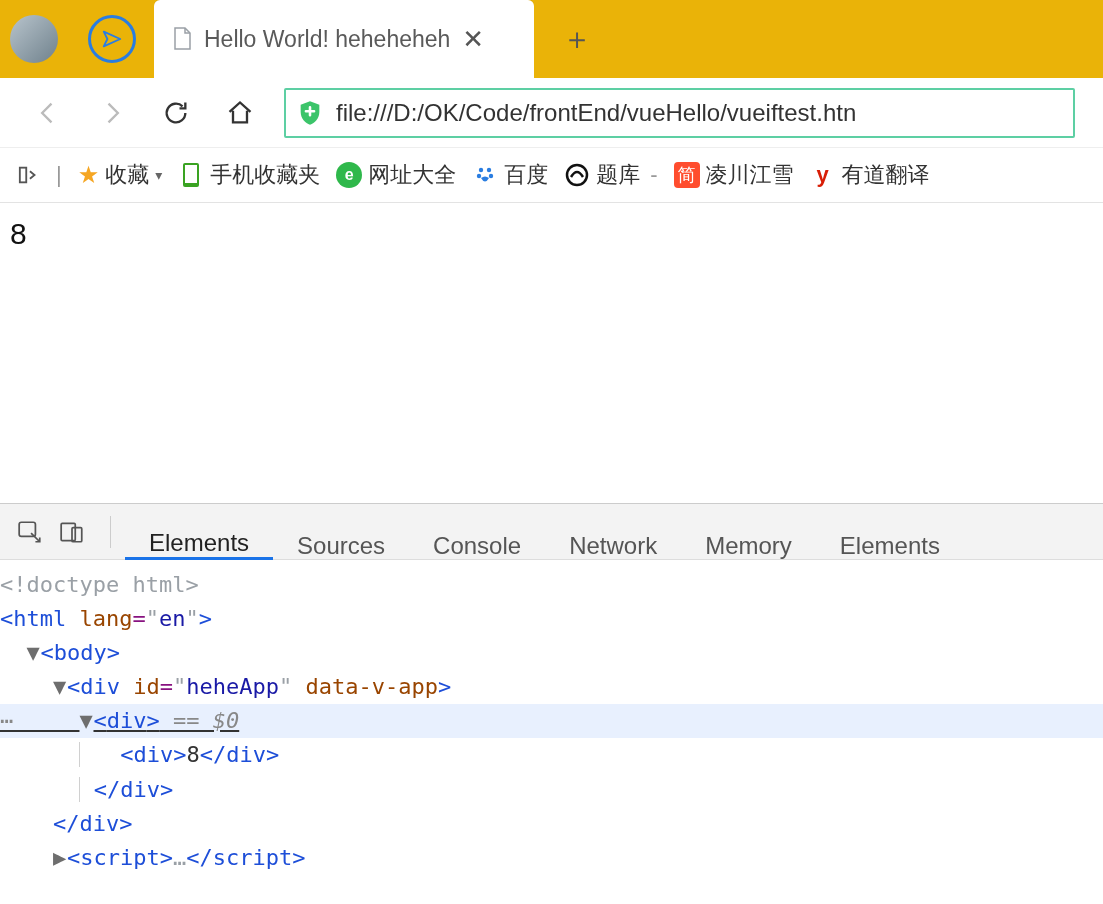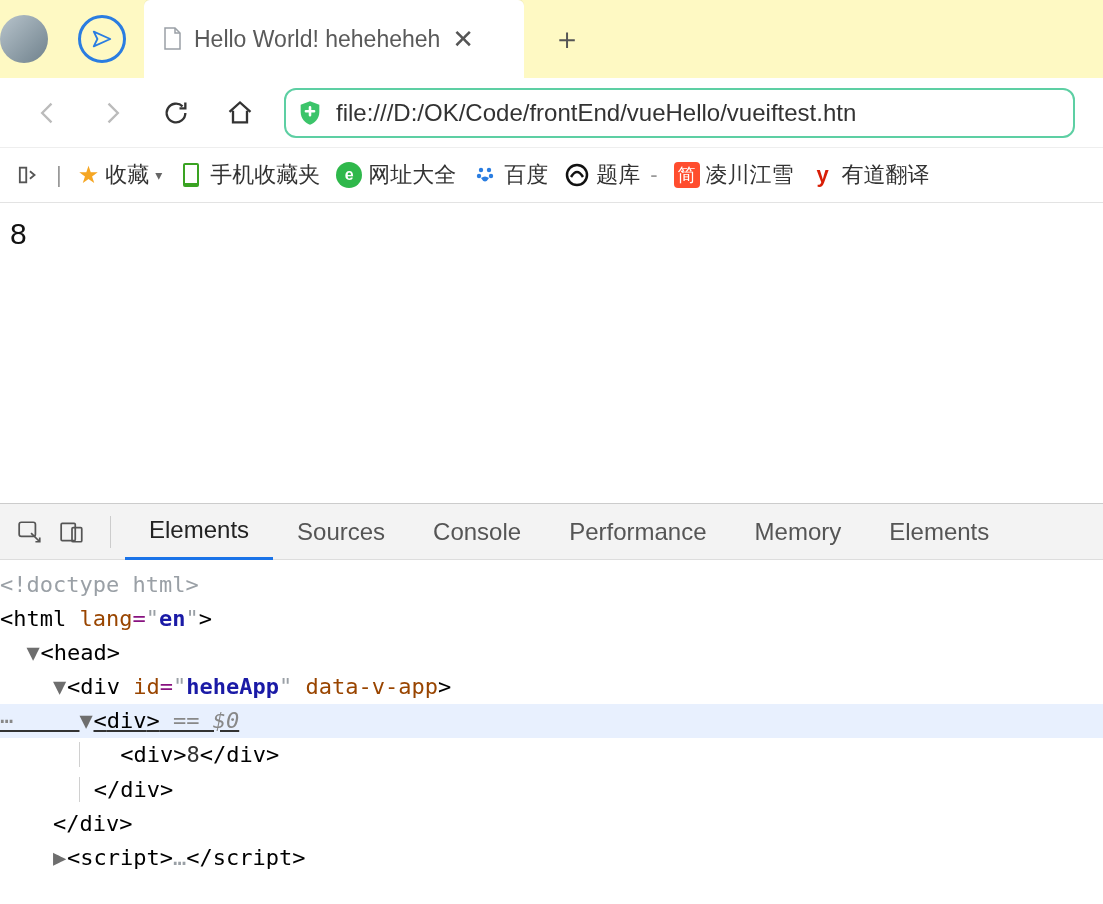--- a/index.html
+++ b/index.html
@@ -1,34 +1,34 @@
 <!DOCTYPE html>
 <html><head>
 <meta charset="utf-8">
 <style>
   * { margin: 0; padding: 0; box-sizing: border-box; }
   body { font-family: "Microsoft YaHei", "Segoe UI", Arial, sans-serif; font-size: 16px; color: #333; background: #fff; width: 1103px; height: 904px; overflow: hidden; }
 
   
-  .tab-strip { height: 78px; background: #fef9c3; display: flex; align-items: center; padding-left: 0; }
+  .tab-strip { height: 78px; background: #eab308; display: flex; align-items: center; padding-left: 10px; }
   .avatar { width: 48px; height: 48px; border-radius: 50%; background: linear-gradient(135deg,#b8c4cc,#6f818c); flex-shrink:0; }
   .nav-send { width: 48px; height: 48px; border-radius: 50%; border: 3px solid #2a7de1; display:flex; align-items:center; justify-content:center; margin-left: 30px; flex-shrink:0; }
   .nav-send svg { width: 22px; height: 22px; }
   .tab { height: 78px; background: #fff; border-top-left-radius: 6px; border-top-right-radius: 6px; margin-left: 18px; display:flex; align-items:center; padding: 0 18px; gap: 12px; min-width: 380px; box-shadow: 0 -1px 0 rgba(0,0,0,0.05); }
   .tab .doc-icon { width:20px; height:24px; }
   .tab-title { font-size: 23px; color: #5a5a5a; white-space: nowrap; overflow:hidden; text-overflow: clip; max-width: 280px; }
   .tab-close { font-size: 26px; color: #555; cursor:pointer; }
   .new-tab { font-size: 30px; color: #555; margin-left: 28px; cursor:pointer; }
 
   
   .nav-bar { height: 70px; display:flex; align-items:center; padding: 0 28px; gap: 24px; border-bottom: 1px solid #eee; }
   .nav-btn { width: 40px; height: 40px; display:flex; align-items:center; justify-content:center; color:#777; }
   .nav-btn.disabled { color:#bbb; }
   .nav-btn svg { width: 28px; height: 28px; }
-  .addr { flex:1; height: 50px; border: 2px solid #5dcfa3; border-radius: 12px; display:flex; align-items:center; padding: 0 10px; gap: 12px; }
+  .addr { flex:1; height: 50px; border: 2px solid #5dcfa3; border-radius: 2px; display:flex; align-items:center; padding: 0 10px; gap: 12px; }
   .shield { width:28px; height:28px; }
   .addr-text { font-size: 24px; color:#333; white-space:nowrap; overflow:hidden; }
 
   
   .bookmarks { height: 55px; display:flex; align-items:center; padding: 0 18px; gap: 16px; border-bottom: 1px solid #e3e3e3; font-size: 22px; color:#333; }
   .bm { display:flex; align-items:center; gap:6px; white-space:nowrap; }
   .bm-icon { width:26px; height:26px; display:flex; align-items:center; justify-content:center; }
   .bm-sep { color:#999; }
   .star { color:#f5a623; font-size:24px; }
   .green-phone { color:#3aa322; }
@@ -40,33 +40,33 @@
 
   
   .page { padding: 14px 10px; font-size: 30px; color:#111; height: 300px; }
 
   
   .devtools { border-top: 1px solid #ccc; background:#f3f3f3; }
   .dt-tabs { height: 56px; display:flex; align-items:center; padding: 0 12px; gap: 0; font-size: 24px; color:#555; border-bottom:1px solid #ddd; background:#f3f3f3; }
   .dt-icon { width:36px; height:36px; display:flex; align-items:center; justify-content:center; margin-right:6px; }
   .dt-icon svg { width:26px; height:26px; stroke:#555; fill:none; stroke-width:1.6; }
   .dt-divider { width:1px; height:32px; background:#ccc; margin: 0 14px; }
-  .dt-tab { padding: 0 24px; height:56px; display:flex; align-items:center; cursor:pointer; }
+  .dt-tab { padding: 0 24px; height:56px; display:flex; align-items:flex-end; cursor:pointer; }
   .dt-tab.active { color:#222; border-bottom: 3px solid #1a73e8; }
 
   .dt-body { background:#fff; font-family: Menlo, Consolas, monospace; font-size: 22px; line-height: 1.55; padding: 8px 0 20px 0; }
   .dt-line { white-space: pre; }
   .dt-line.hl { background:#e8f0fe; position:relative;text-decoration:underline; }
   .dt-line.hl::before { content:"\22EF"; position:absolute; left:0; color:#888; }
   .dt-caret { color:#6e6e6e; display:inline-block; width:14px; }
   .c-gray { color:#9aa0a6; }
-  .c-tag { color:#000000; }
+  .c-tag { color:#1d4ed8; }
   .c-attr { color:#994500; }
   .c-eq { color:#881280; }
-  .c-str { color:#1a1aa6;font-weight:bold; }
+  .c-str { color:#1a1aa6; }
   .c-sel { color:#888; font-style: italic; }
   .bar-left { border-left: 1px solid #d0d0d0; margin-left: 0; }
 </style>
 </head>
 <body>
 
 <div class="tab-strip">
   <div class="avatar"></div>
   <div class="nav-send">
     <svg viewBox="0 0 24 24">
@@ -199,34 +199,34 @@
     <div class="dt-tab active">
         <span>Elements</span>
       </div>
     <div class="dt-tab">
         <span>Sources</span>
       </div>
     <div class="dt-tab">
         <span>Console</span>
       </div>
     <div class="dt-tab">
-        <span>Performance</span>
+        <span>Network</span>
       </div>
     <div class="dt-tab">
         <span>Memory</span>
       </div>
     <div class="dt-tab">
         <span>Elements</span>
       </div>
   </div>
 
   <div class="dt-body">
     <div class="dt-line"><span class="c-gray">&lt;!doctype html&gt;</span></div>
     <div class="dt-line"><span class="c-tag">&lt;<span>html</span></span> <span class="c-attr">lang</span><span class="c-eq">=</span><span class="c-gray">"</span><span class="c-str">en</span><span class="c-gray">"</span><span class="c-tag">&gt;</span></div>
-    <div class="dt-line">  <span class="dt-caret">▼</span><span class="c-tag">&lt;<span>head</span>&gt;</span></div>
+    <div class="dt-line">  <span class="dt-caret">▼</span><span class="c-tag">&lt;<span>body</span>&gt;</span></div>
     <div class="dt-line">    <span class="dt-caret">▼</span><span class="c-tag">&lt;<span>div</span></span> <span class="c-attr">id</span><span class="c-eq">=</span><span class="c-gray">"</span><span class="c-str">heheApp</span><span class="c-gray">"</span> <span class="c-attr">data-v-app</span><span class="c-tag">&gt;</span></div>
     <div class="dt-line hl">      <span class="dt-caret">▼</span><span class="c-tag">&lt;<span>div</span>&gt;</span><span class="c-sel"> == $0</span></div>
     <div class="dt-line">      <span class="bar-left">   </span><span class="c-tag">&lt;<span>div</span>&gt;</span><span>8</span><span class="c-tag">&lt;/<span>div</span>&gt;</span></div>
     <div class="dt-line">      <span class="bar-left"> </span><span class="c-tag">&lt;/<span>div</span>&gt;</span></div>
     <div class="dt-line">    <span class="c-tag">&lt;/<span>div</span>&gt;</span></div>
     <div class="dt-line">    <span class="dt-caret">▶</span><span class="c-tag">&lt;<span>script</span>&gt;</span><span class="c-gray">…</span><span class="c-tag">&lt;/<span>script</span>&gt;</span></div>
   </div>
 </div>
 
 </body></html>

